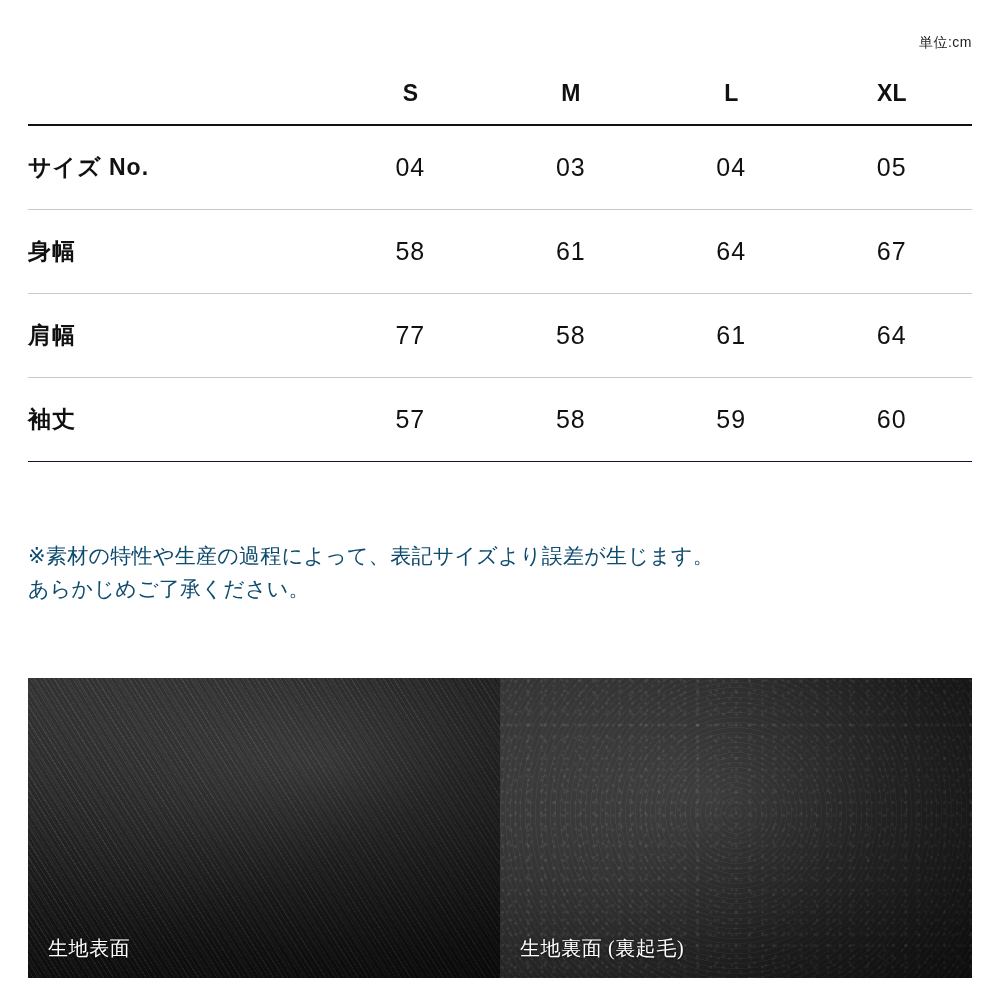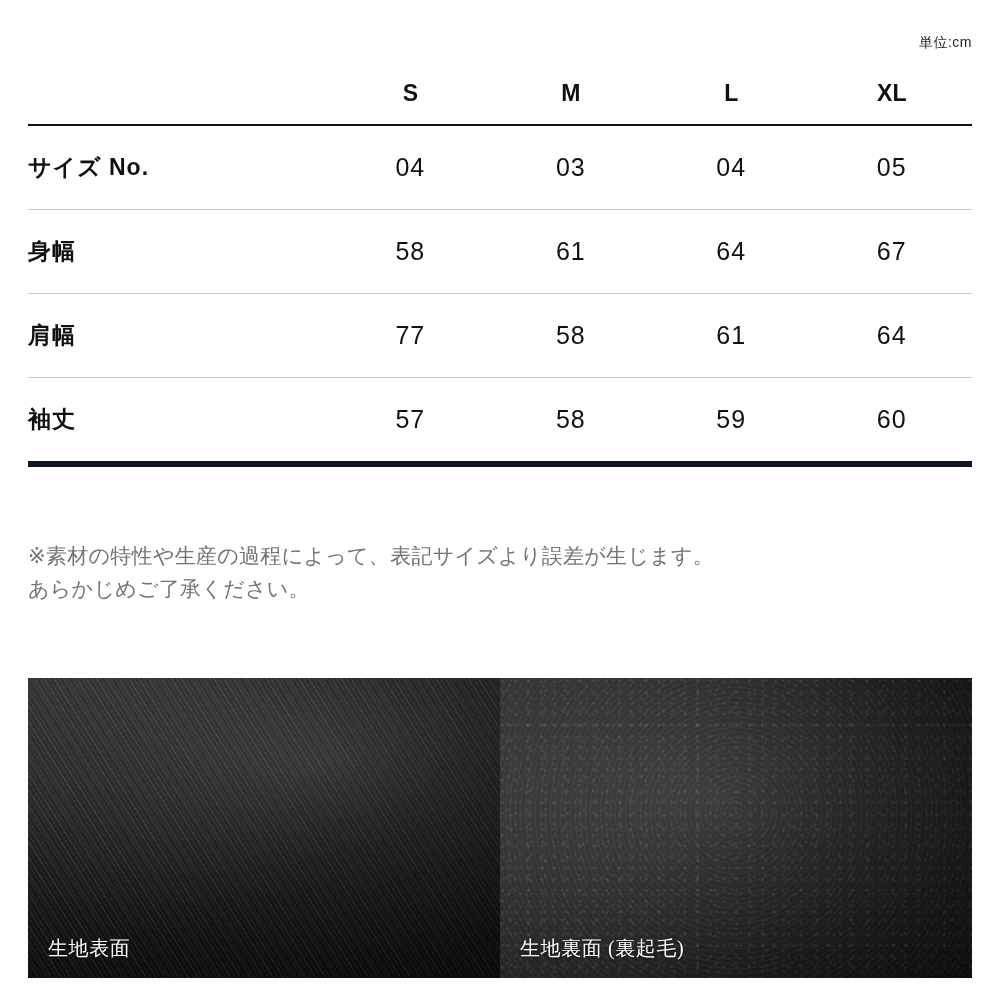--- a/index.html
+++ b/index.html
@@ -68,21 +68,21 @@
   }
 
   .body-row td {
     height: 83px;
     vertical-align: middle;
     border-bottom: 1px solid #c9c9c9;
     font-size: 25px;
     color: #111;
   }
   .body-row:last-child td {
-    border-bottom: 6px solid #0f172a;
+    border-bottom: 1px solid #0f172a;
   }
   td.row-label {
     text-align: left;
     font-weight: bold;
     font-size: 23px;
     padding-left: 14px;
     letter-spacing: 1px;
   }
   td.val {
     text-align: center;
@@ -91,21 +91,21 @@
   }
 
   
   .footnote {
     position: absolute;
     top: 540px;
     left: 28px;
     width: 944px;
     font-size: 21px;
     line-height: 1.55;
-    color: #737373;
+    color: #0c4a6e;
     letter-spacing: 0.3px;
   }
   .footnote div { white-space: nowrap; }
 
   
   .photos {
     position: absolute;
     top: 678px;
     left: 28px;
     width: 944px;

